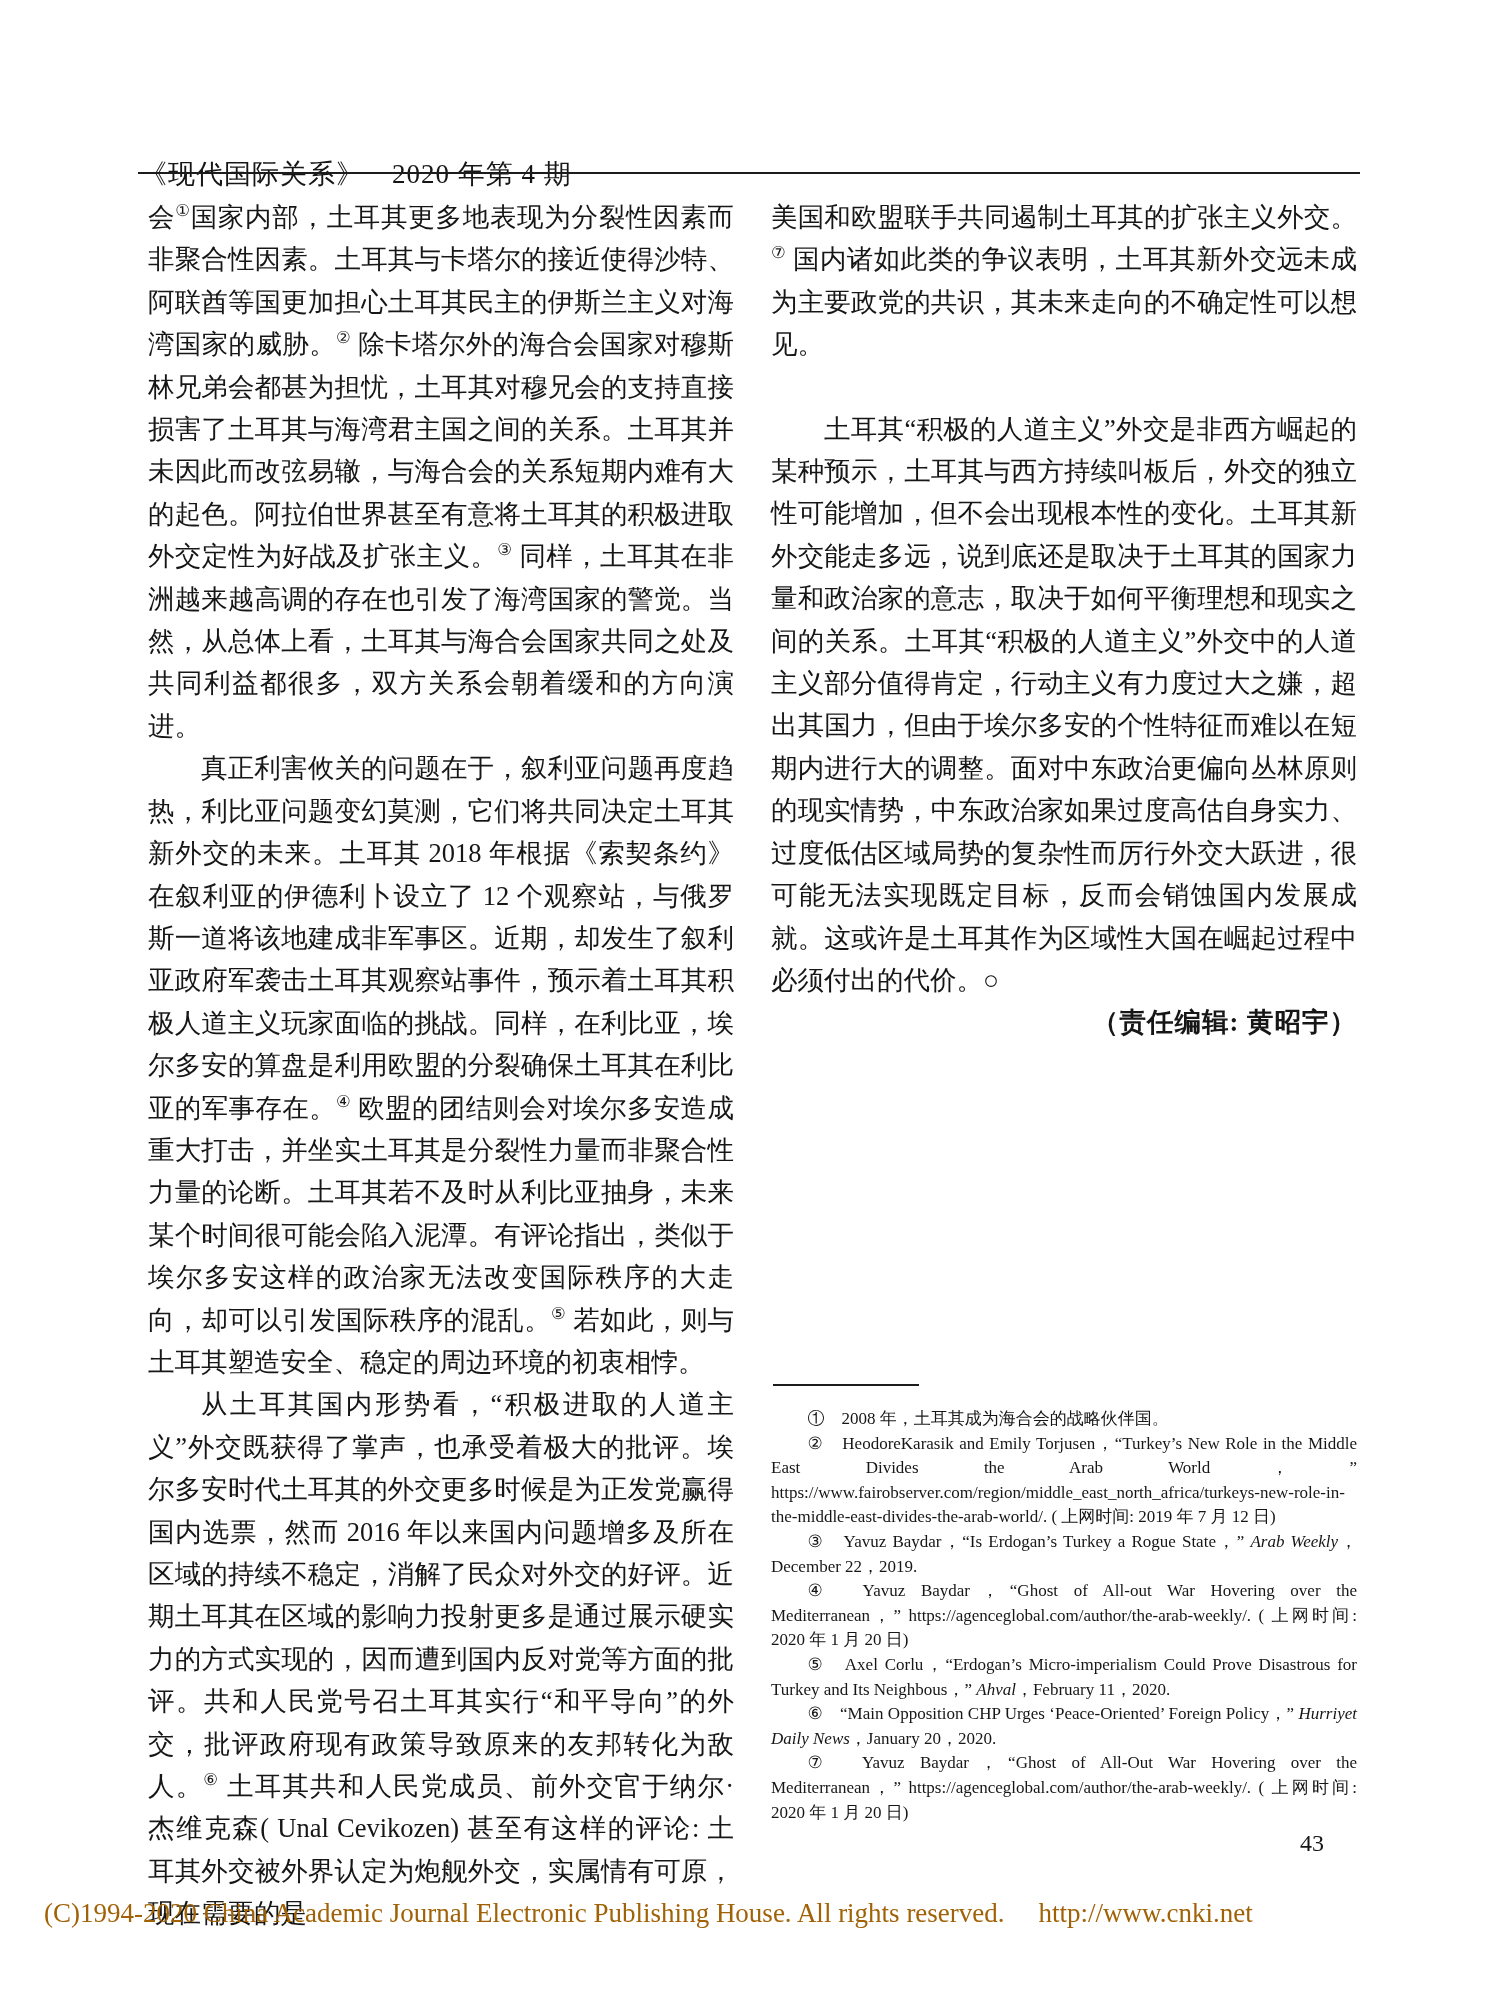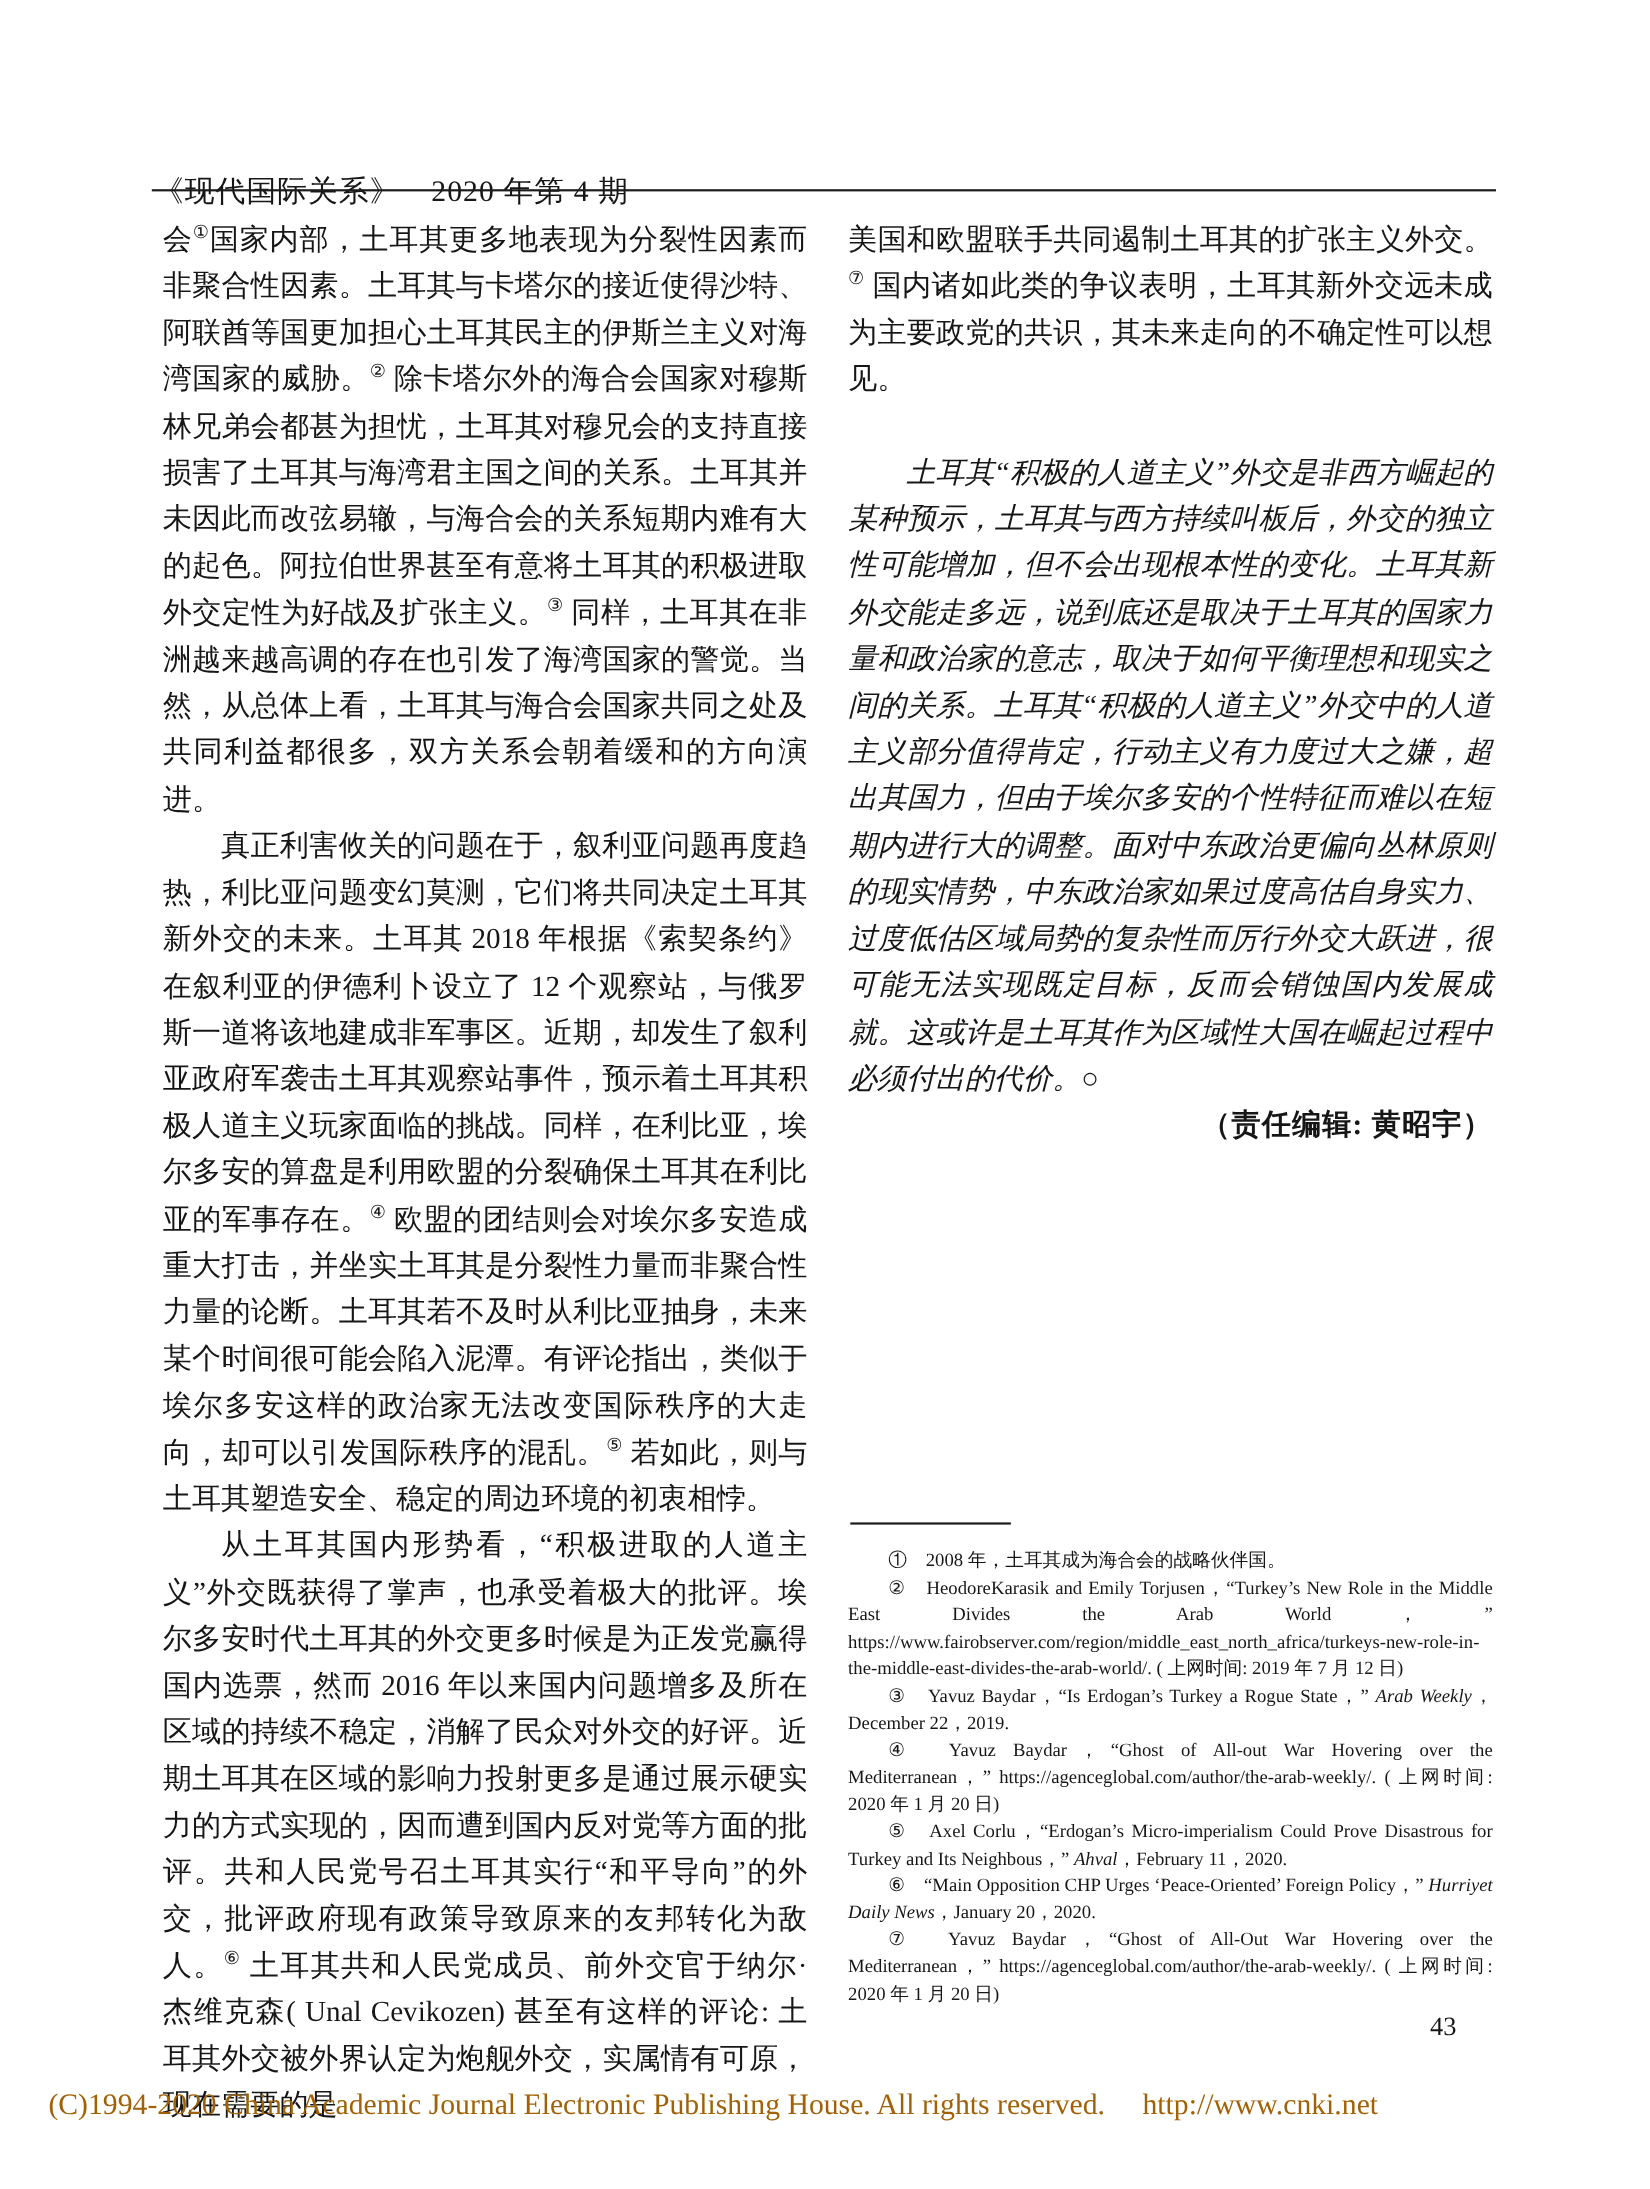--- a/index.html
+++ b/index.html
@@ -18,21 +18,21 @@
   }
   .column {
     position:absolute; top:196px; width:586px;
     font-size:26.5px; line-height:42.4px;
     text-align:justify; text-justify:inter-ideograph;
   }
   .column-left  { left:148px; height:1670px; }
   .column-right { left:771px; height:1170px; }
   .column p { margin:0; }
   p.indent { text-indent:2em; }
-  p.gap-before { margin-top:42px;font-style:italic; }
+  p.gap-before { margin-top:42px; }
   sup.fn-ref { font-size:0.62em; vertical-align:super; line-height:0; }
   .editor-note {
     text-align:right; margin-top:13px; font-size:26.5px; letter-spacing:1px;font-weight:bold;
   }
   .footnotes { position:absolute; left:771px; top:1384px; width:586px; }
   .footnote-rule { width:146px; height:0; border-top:2px solid #1c1c1c; margin:0 0 21px 2px; }
   .footnote-list p {
     margin:0; font-size:17px; line-height:24.6px;
     text-align:justify; text-indent:2.15em; overflow-wrap:anywhere;
   }

